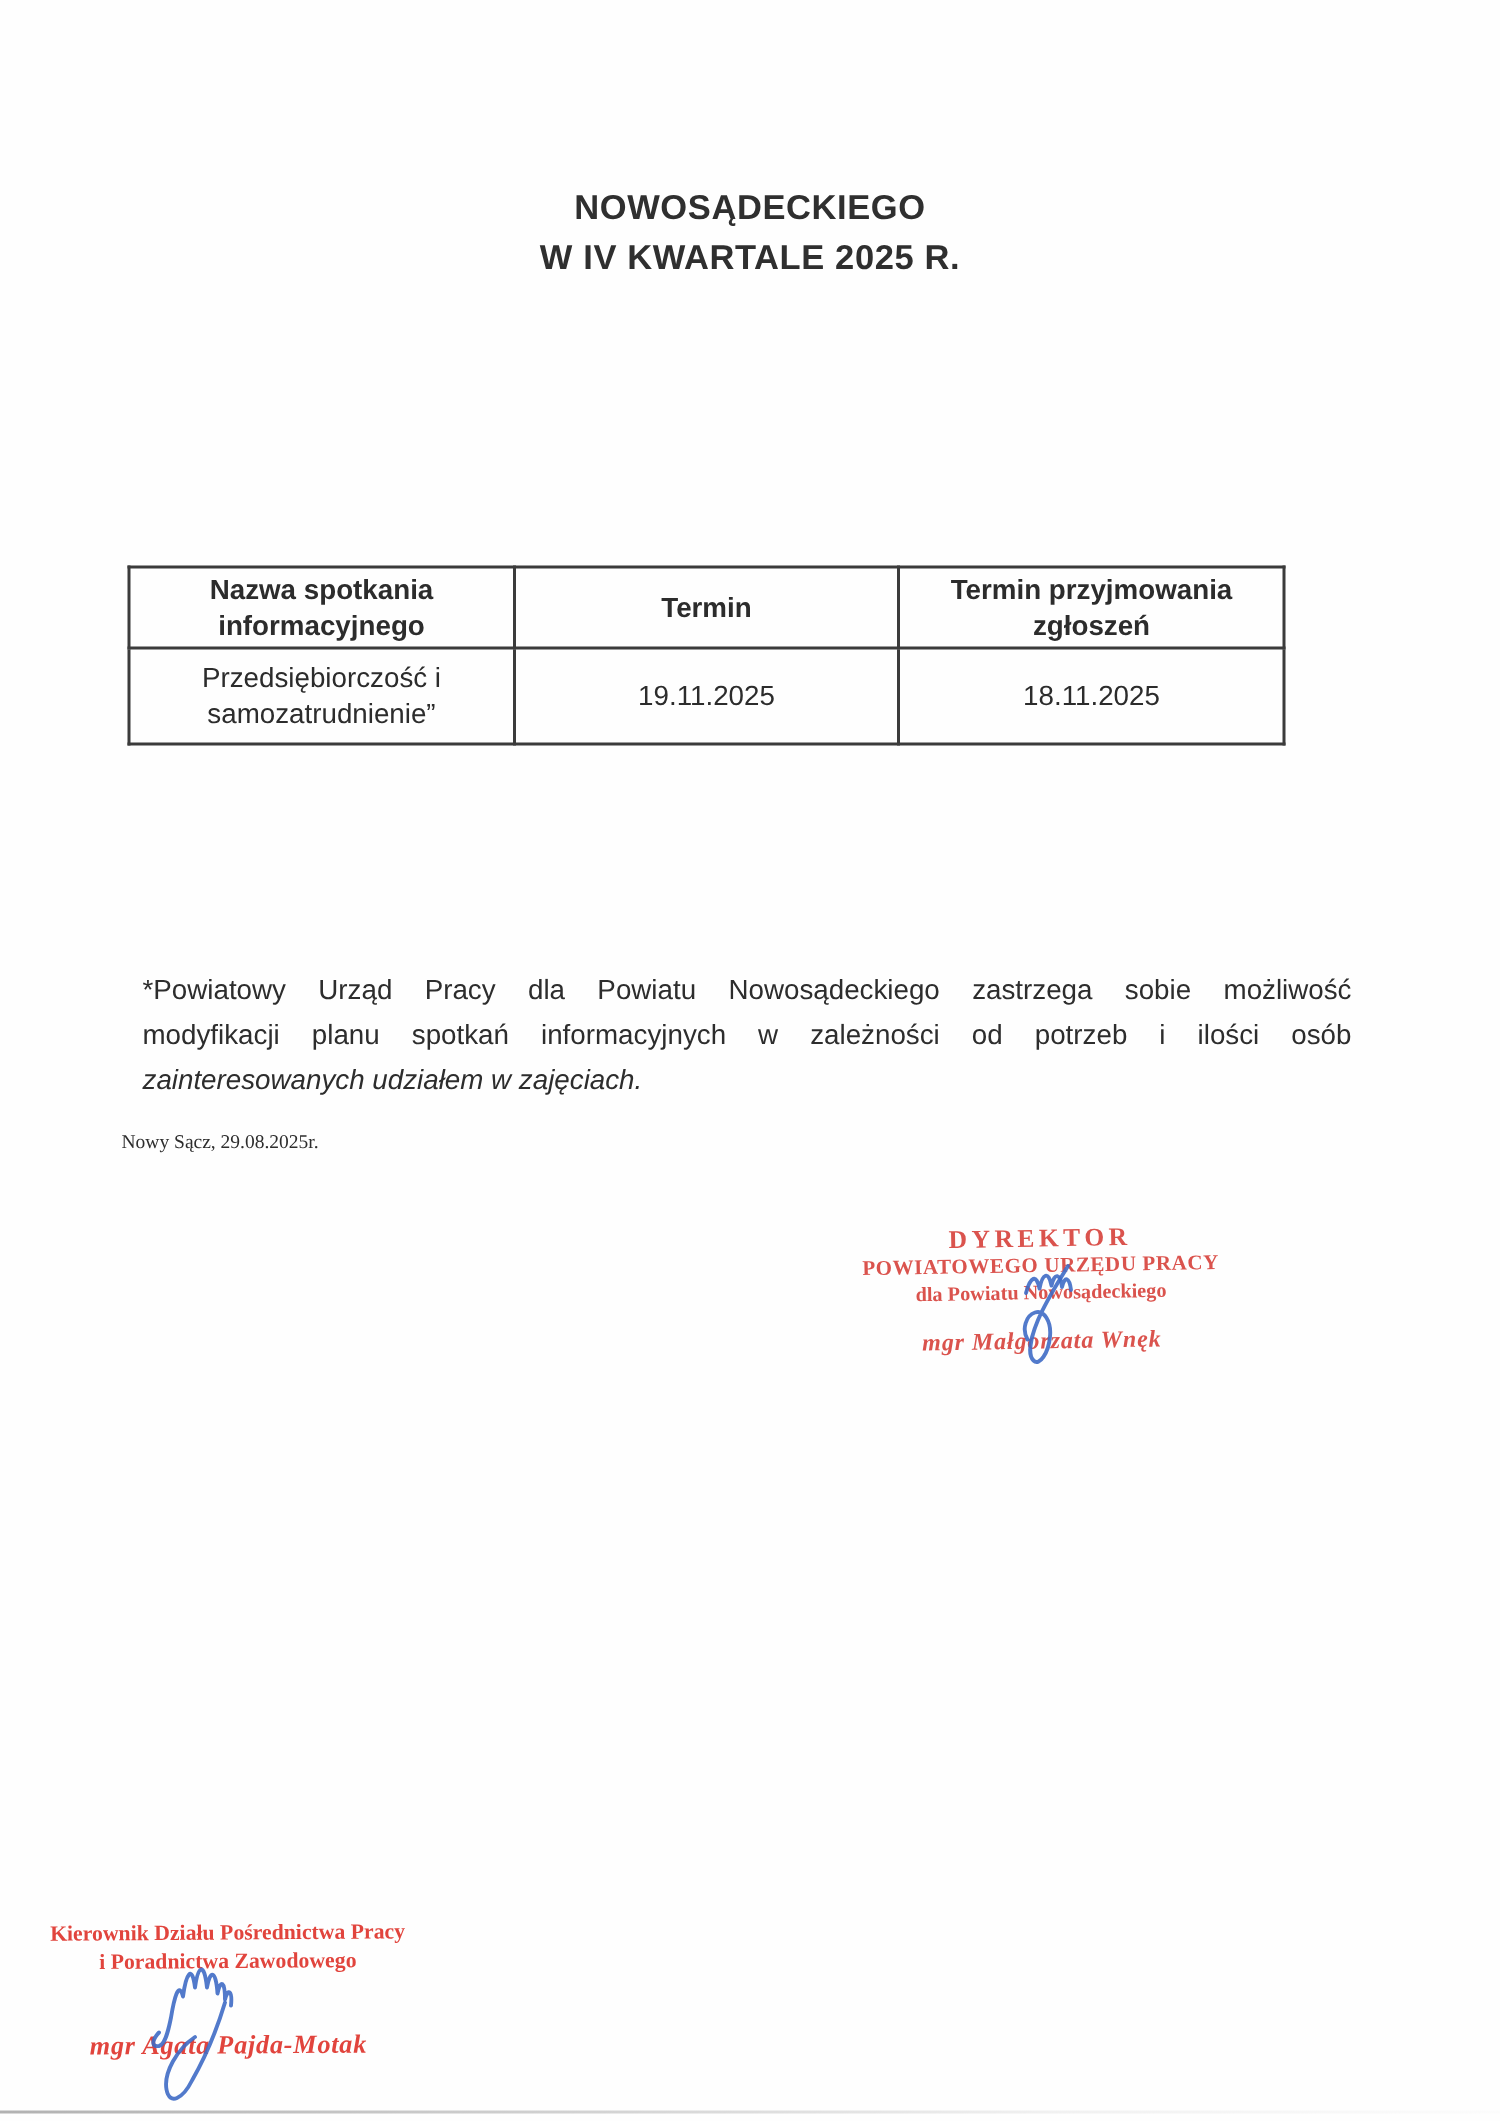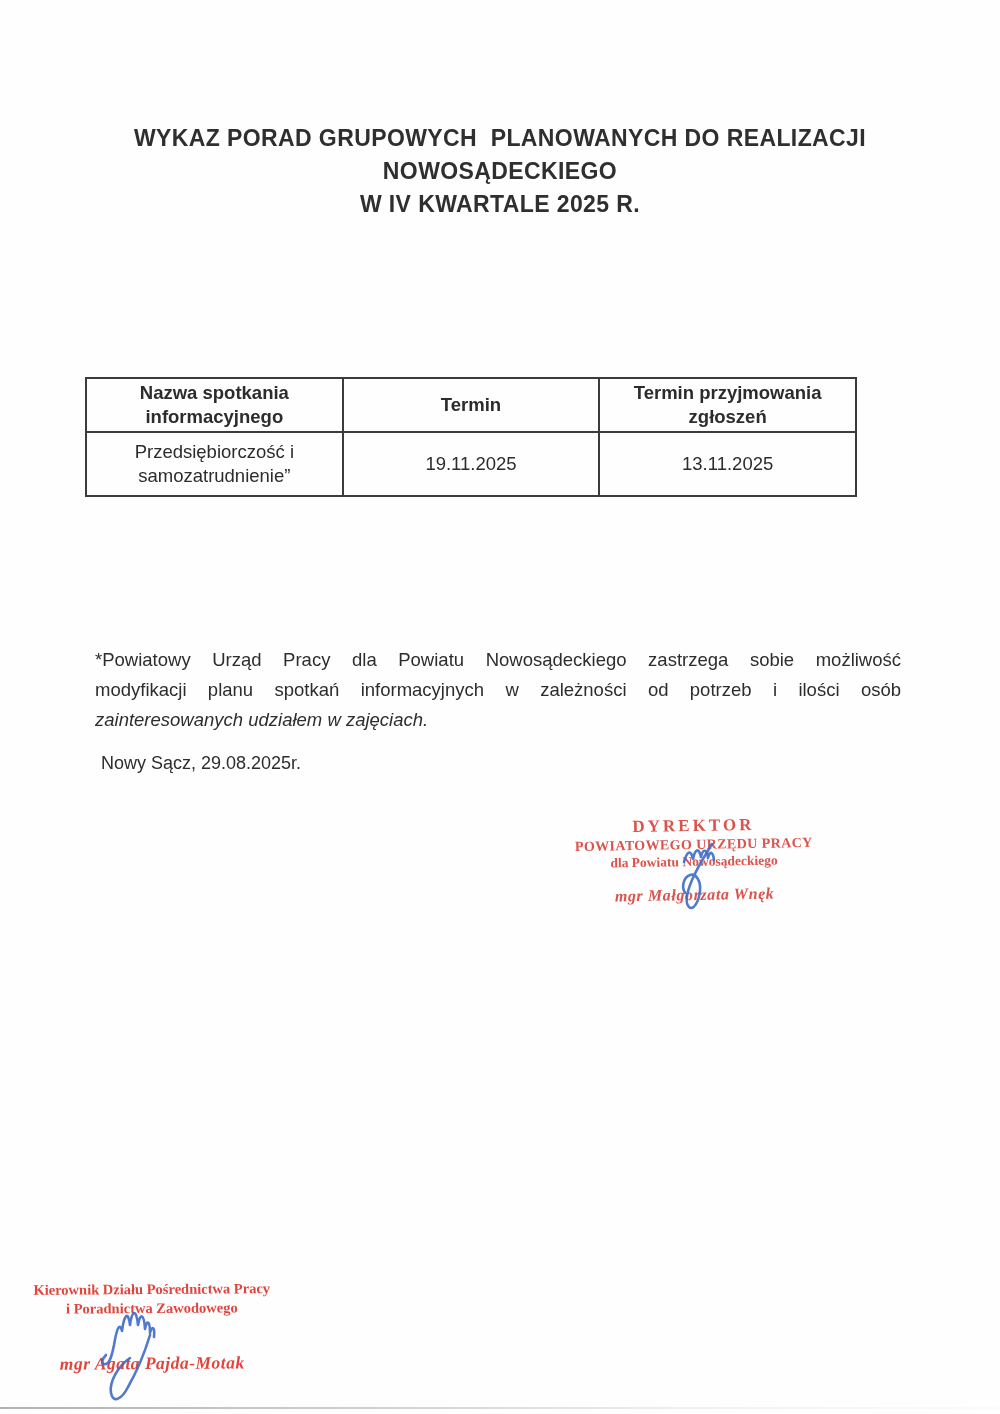--- a/index.html
+++ b/index.html
@@ -64,23 +64,24 @@
   .note-line {
     text-align: justify;
     text-align-last: justify;
     white-space: normal;
   }
   .note-line.last { text-align-last: left; font-style: italic; }
 
   
   .dateline {
     position: absolute;
-    left: 101px;
+    left: 81px;
     top: 753px;
-    font-size: 18px;
+    font-size: 13px;
+    font-family: Liberation Serif, serif;
   }
 
   
   .director-stamp {
     position: absolute;
     left: 568px;
     top: 816px;
     width: 252px;
     text-align: center;
     font-family: "Liberation Serif", serif;
@@ -135,38 +136,37 @@
       rgba(180,180,180,0.18) 70%,
       rgba(215,215,215,0.06));
   }
 </style>
 </head>
 <body>
 
 <div class="page">
 
   <div class="title">
-    <div class="title-line">WYKAZ PORAD GRUPOWYCH  PLANOWANYCH DO REALIZACJI</div>
     <div class="title-line">NOWOSĄDECKIEGO</div>
     <div class="title-line">W IV KWARTALE 2025 R.</div>
   </div>
 
   <table class="doc-table">
     <thead>
       <tr>
         <th>Nazwa spotkania informacyjnego</th>
         <th>Termin</th>
         <th>Termin przyjmowania zgłoszeń</th>
       </tr>
     </thead>
     <tbody>
       <tr>
         <td>Przedsiębiorczość i samozatrudnienie”</td>
         <td>19.11.2025</td>
-        <td>13.11.2025</td>
+        <td>18.11.2025</td>
       </tr>
     </tbody>
   </table>
 
   <div class="note">
     <div class="note-line">*Powiatowy Urząd Pracy dla Powiatu Nowosądeckiego zastrzega sobie możliwość</div>
     <div class="note-line">modyfikacji planu spotkań informacyjnych w zależności od potrzeb i ilości osób</div>
     <div class="note-line last">zainteresowanych udziałem w zajęciach.</div>
   </div>
 

